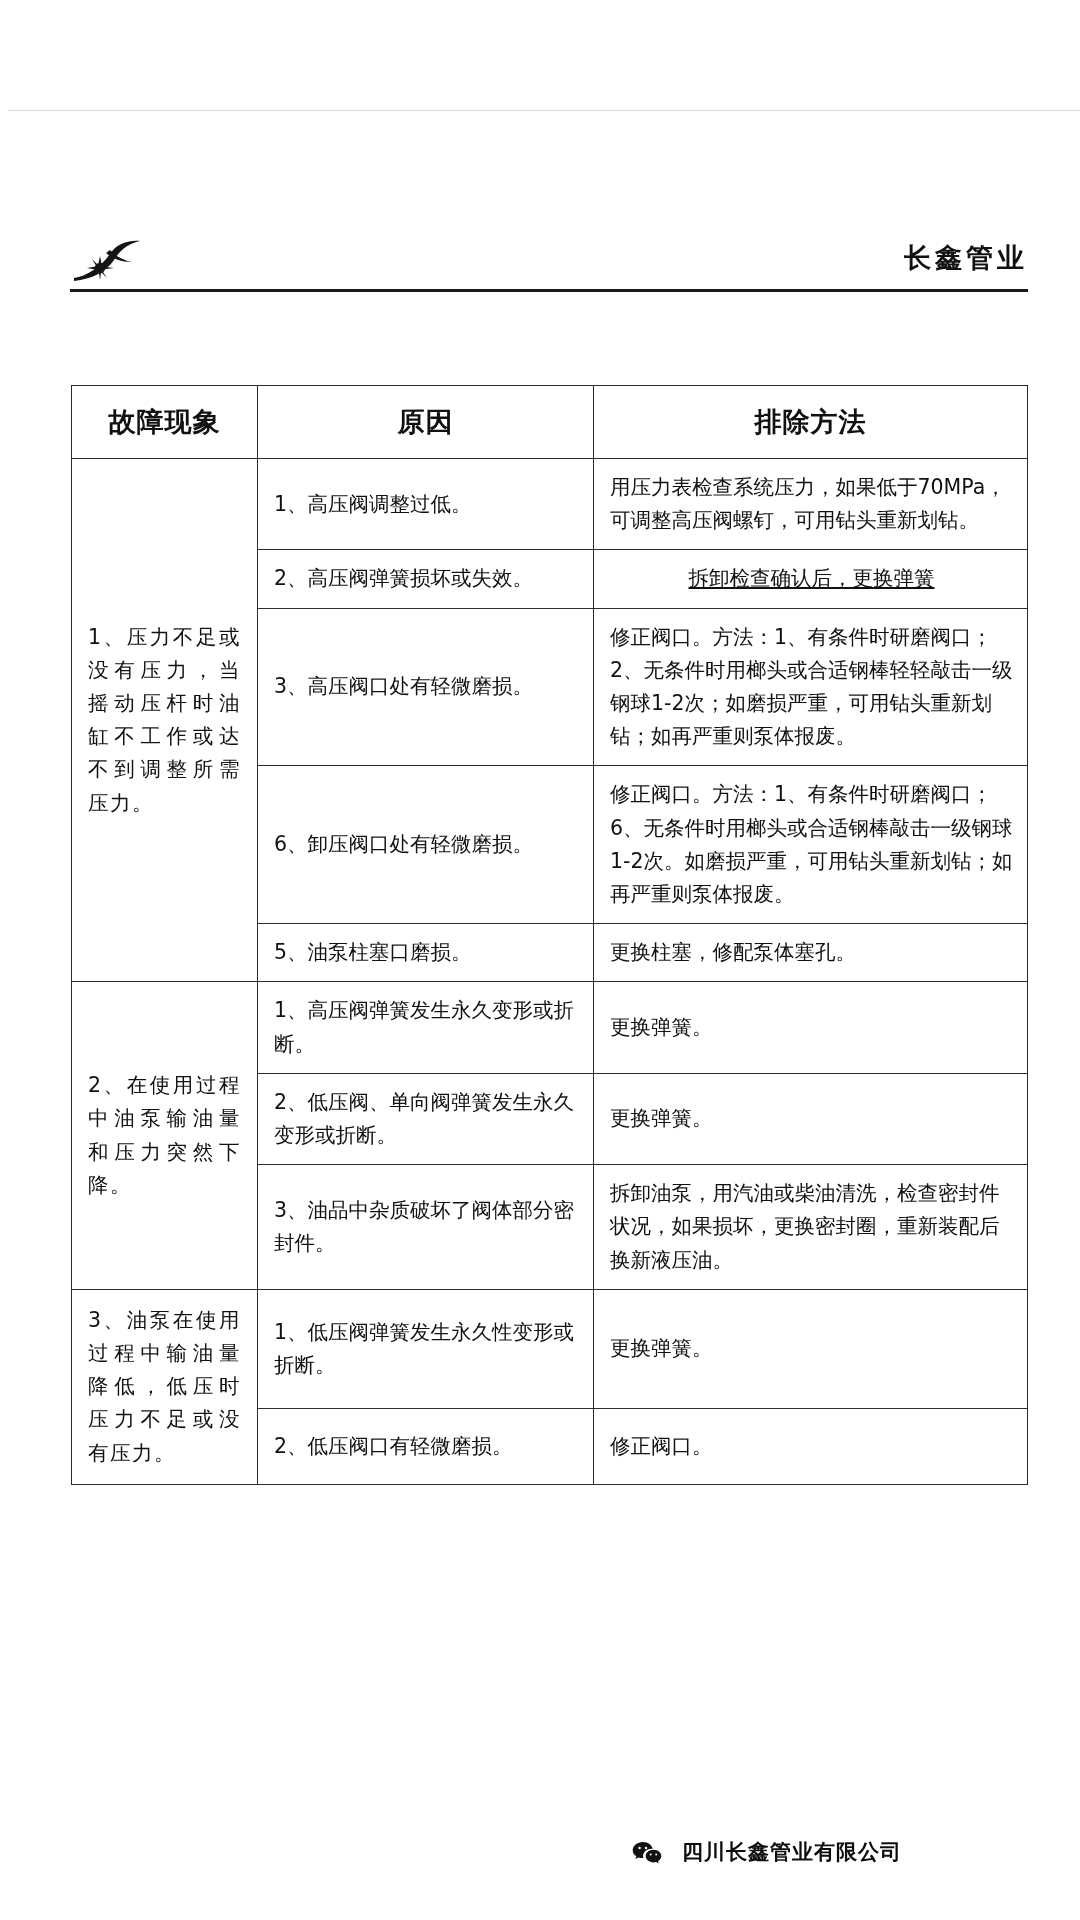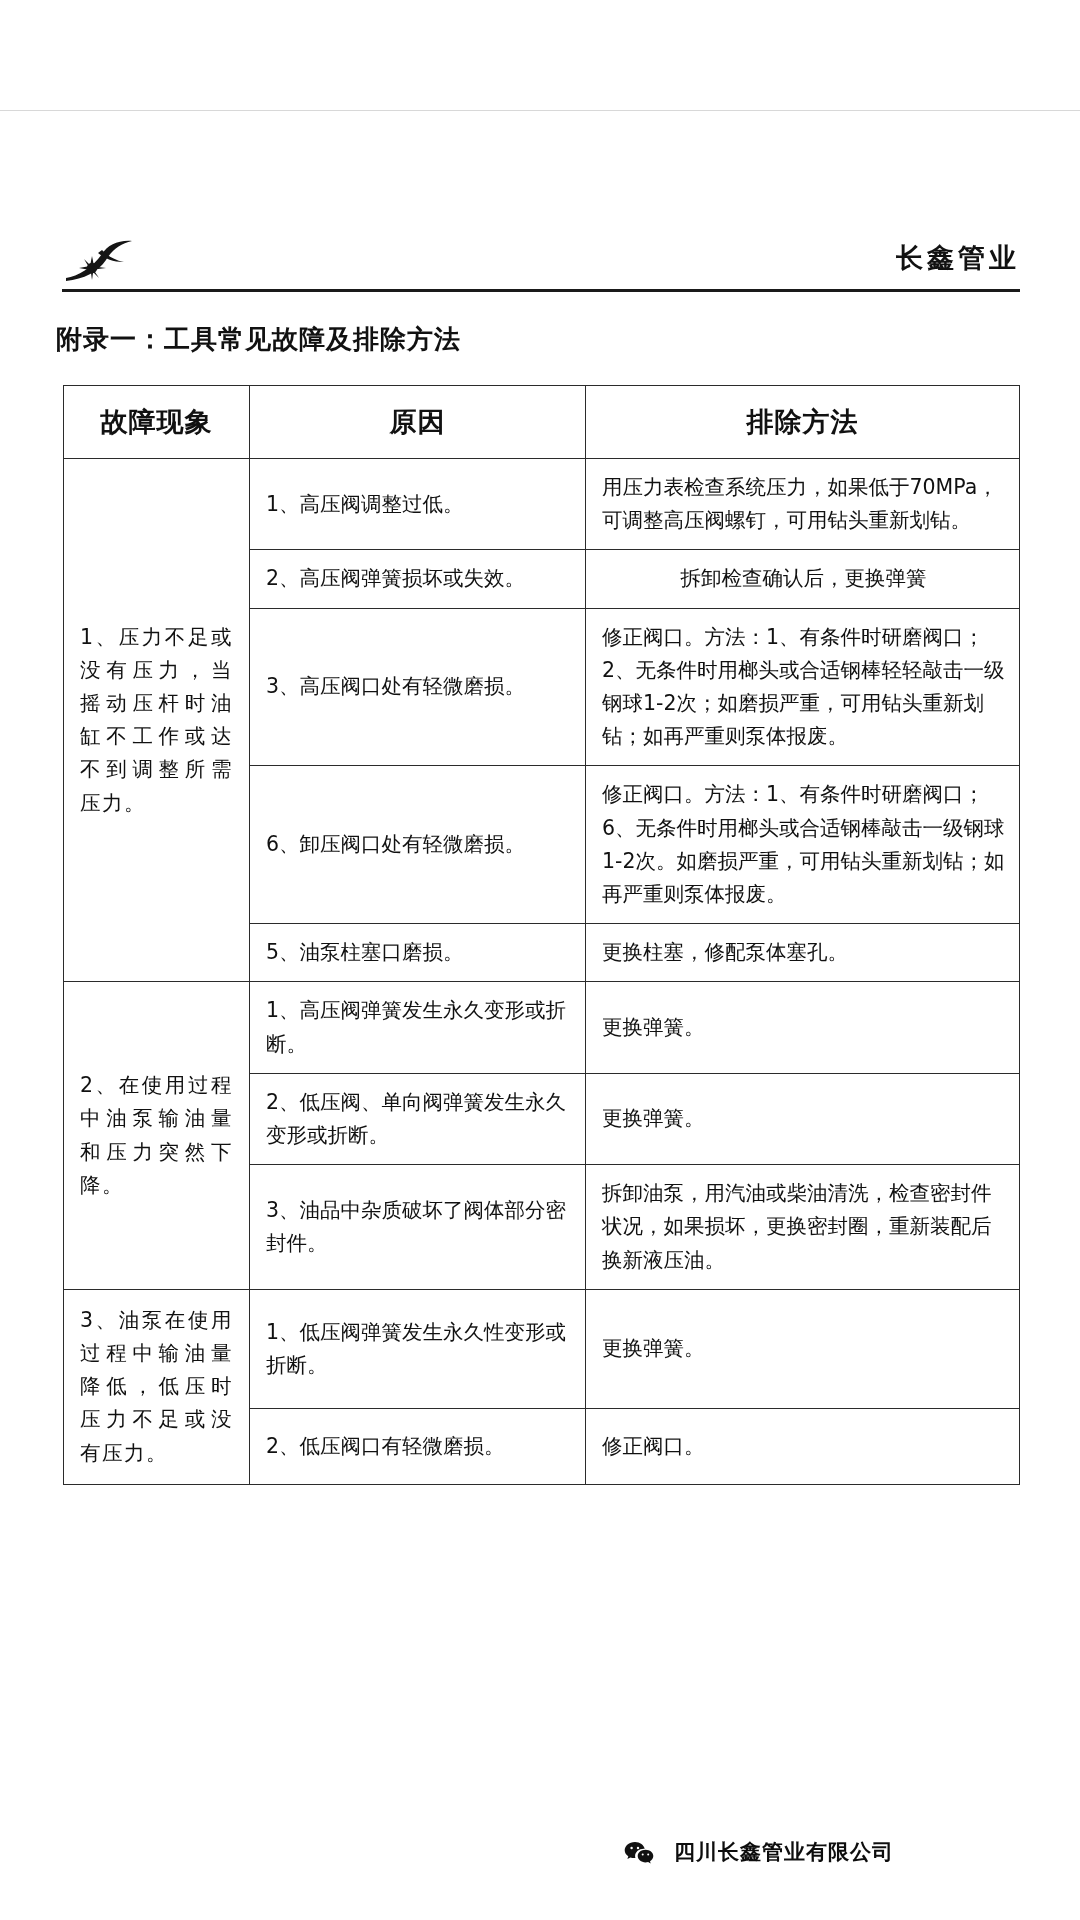--- a/index.html
+++ b/index.html
@@ -10,21 +10,21 @@
   body {
     width: 1080px;
     height: 1920px;
     font-family: "Liberation Sans", sans-serif;
     color: #111111;
     position: relative;
     overflow: hidden;
   }
   .page {
     position: absolute;
-    left: 0; top: 0;
+    left: 8px; top: 0;
     width: 954px;
     height: 1920px;
   }
   .top-rule {
     position: absolute;
     left: 0;
     top: 110px;
     width: 1080px;
     height: 1px;
     background: #d8d8d8;
@@ -104,20 +104,21 @@
   }
   td.phenom {
     padding: 14px 16px;
     text-align: justify;
     text-align-last: left;
     letter-spacing: 1.5px;
     line-height: 1.85;
   }
   td.remedy.center {
     text-align: center;
+    text-decoration: underline;
   }
   .page-number {
     position: absolute;
     left: 0;
     top: 1744px;
     width: 1080px;
     text-align: center;
     font-family: "DejaVu Sans", sans-serif;
     font-size: 23px;
     color: #111;
@@ -158,21 +159,20 @@
       <circle cx="30" cy="30" r="5.2" fill="#151515"></circle>
       <path d="M30 18 L32 28 L30 42 L28 28 Z" fill="#151515"></path>
       <path d="M17 30 L28 28 L44 30 L28 32 Z" fill="#151515"></path>
       <path d="M22 21 L29 28 L37 40 L28 31 Z" fill="#151515"></path>
       <path d="M38 21 L30 28 L21 39 L29 31 Z" fill="#151515"></path>
     </svg>
     <div class="brand">长鑫管业</div>
     <div class="header-line"></div>
   </div>
 
-  <div class="doc-title">附录一：工具常见故障及排除方法</div>
 
   <table class="ft">
     <colgroup>
         <col class="c1">
         <col class="c2">
         <col class="c3">
       </colgroup>
     <thead>
       <tr>
         <th>故障现象</th>

